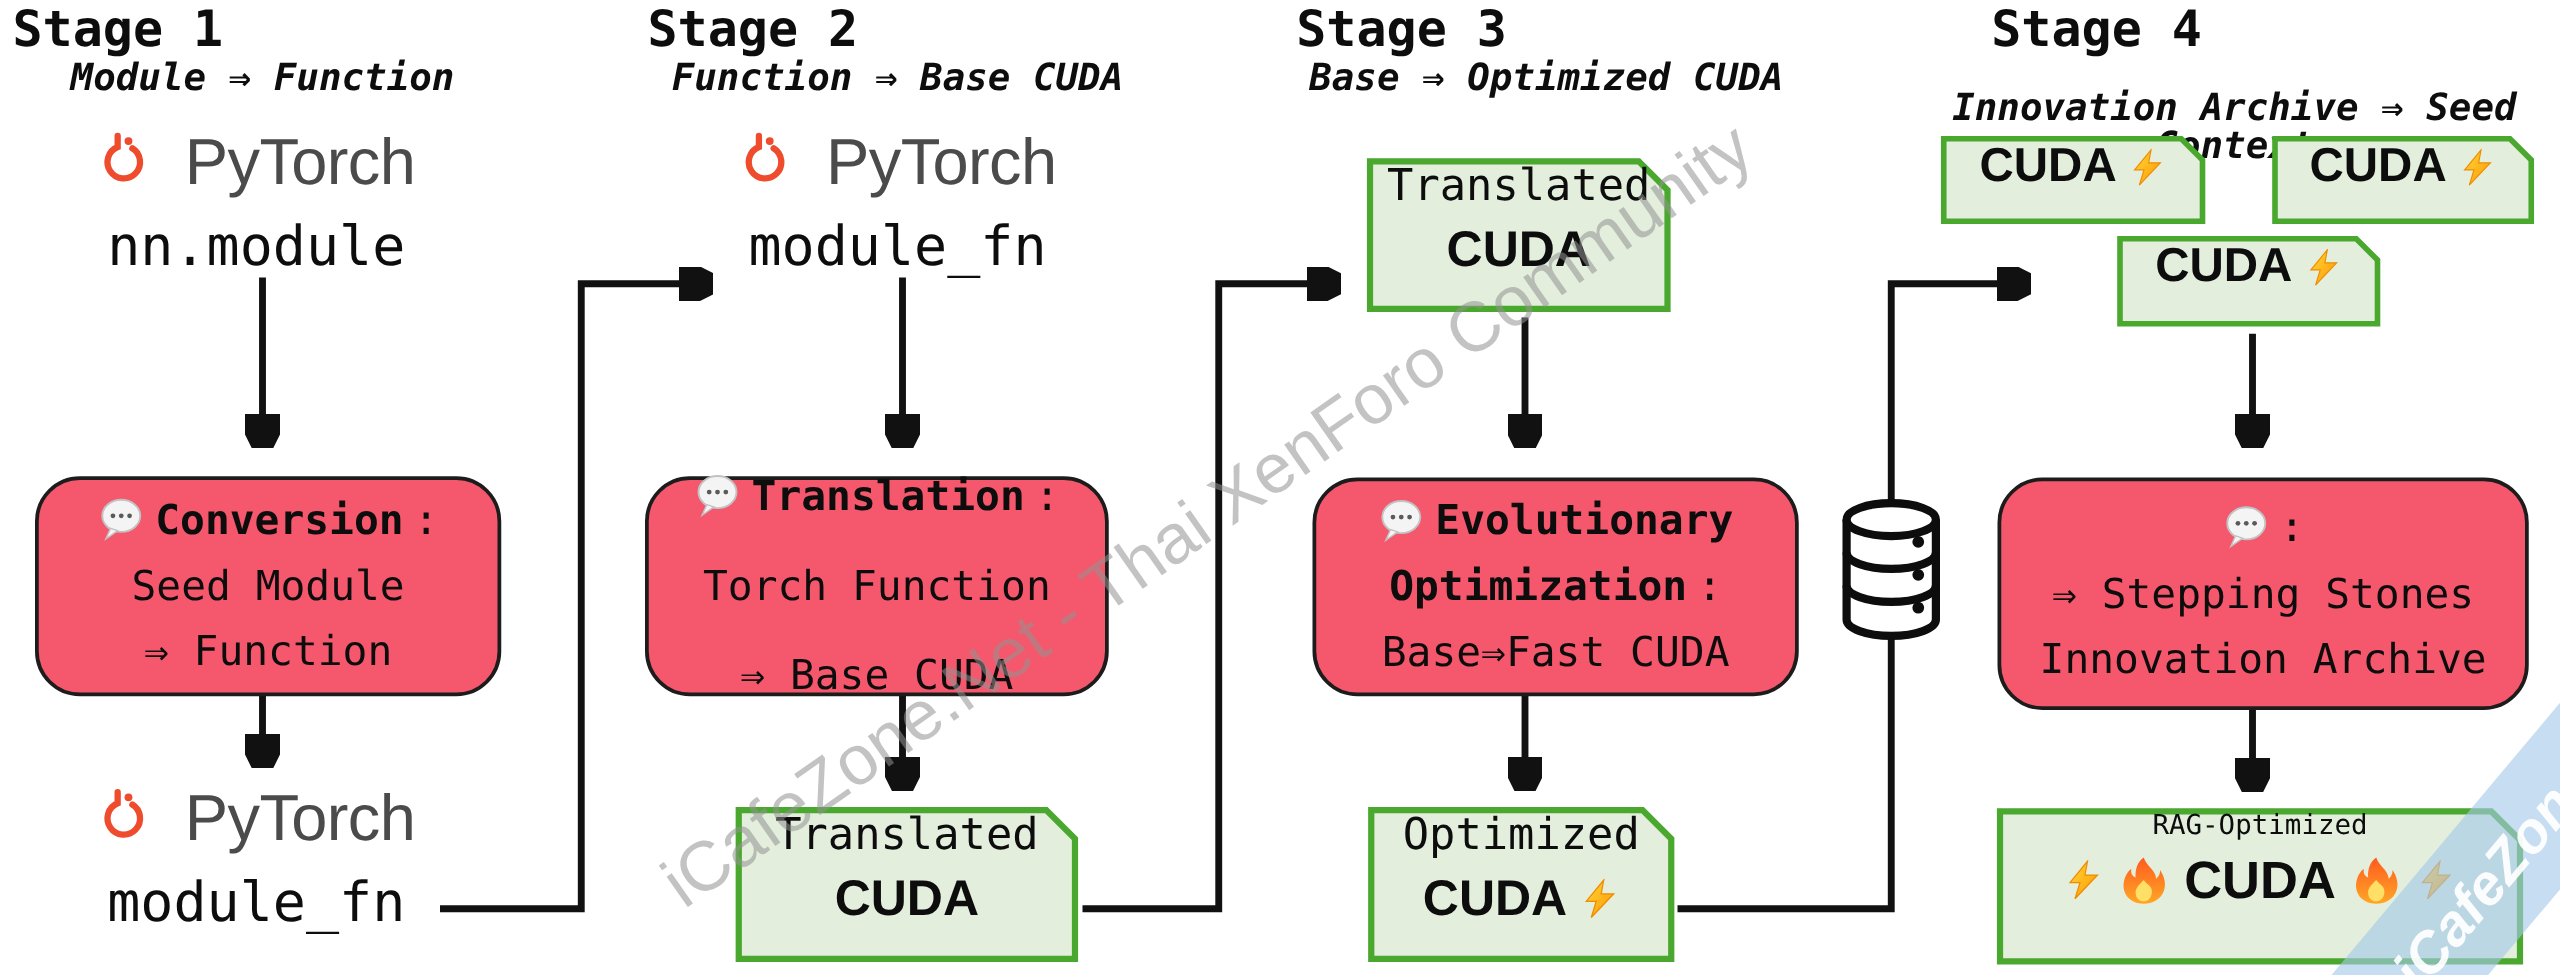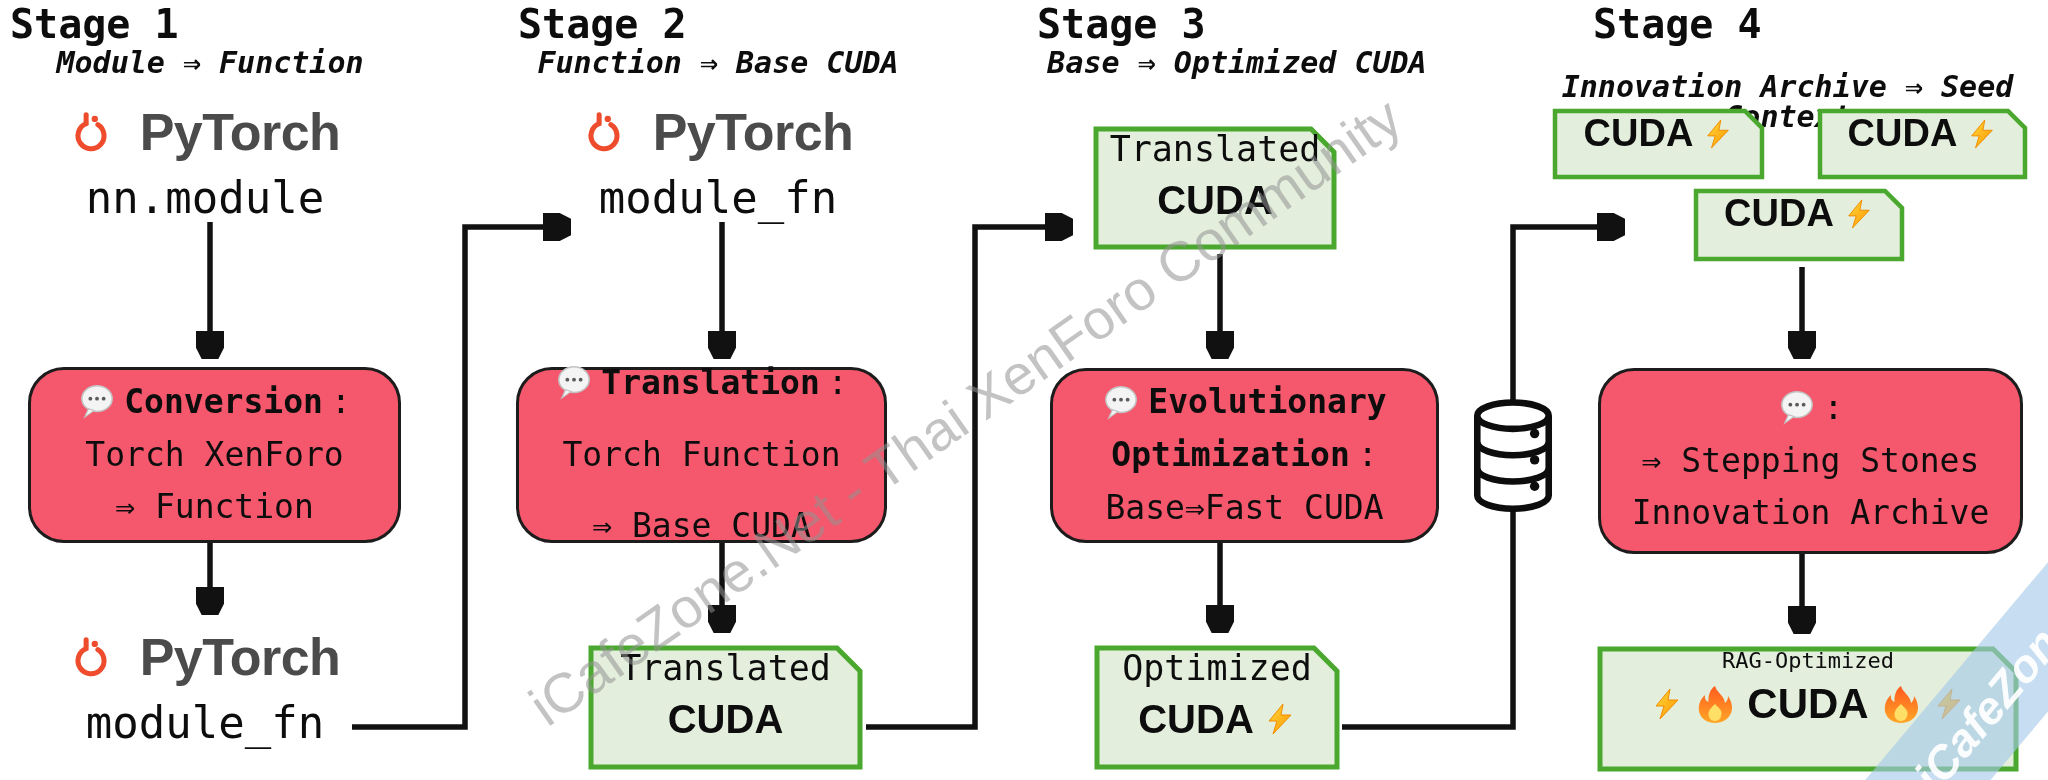--- a/index.html
+++ b/index.html
@@ -3,27 +3,27 @@
 <meta charset="utf-8">
 <style>
   html,body{margin:0;padding:0;background:#fff;}
   #canvas{position:relative;width:2048px;height:780px;overflow:hidden;background:#fff;
           font-family:"DejaVu Sans Mono",monospace;color:#0d0d0d;}
   .abs{position:absolute;}
   
   .stage-title{font-weight:bold;font-size:40px;text-align:left;line-height:44px;}
   .stage-sub{font-weight:bold;font-style:italic;font-size:30px;text-align:center;line-height:30px;}
   
-  .pylockup{display:flex;align-items:flex-end;justify-content:center;gap:28px;font-weight:bold;}
+  .pylockup{display:flex;align-items:flex-start;justify-content:center;gap:28px;}
   .pybrand{font-family:"Liberation Sans",sans-serif;font-size:52px;color:#4b4b4b;letter-spacing:-0.5px;}
   .pycode{font-size:44px;text-align:center;}
   
   .redbox{background:#f5586c;border:3px solid #1c1c1c;border-radius:36px;
           display:flex;flex-direction:column;align-items:center;justify-content:center;
-          font-size:33px;line-height:1.6;text-align:center;}
+          font-size:33px;line-height:1.6;text-align:center;margin-top:14px;}
   .redbox .b{font-weight:bold;}
   .rline{display:flex;align-items:center;justify-content:center;gap:8px;white-space:pre;}
   
   .note-bg{position:absolute;left:0;top:0;}
   .note-bg polygon{fill:#e3efdc;stroke:#4aa82e;stroke-linejoin:miter;}
   .note-content{position:absolute;inset:0;display:flex;flex-direction:column;
                 align-items:center;justify-content:flex-start;line-height:1.35;border-radius:25px;}
   .note-l1{font-size:35px;}
   .note-l2{display:flex;align-items:center;justify-content:center;gap:10px;}
   .cuda{font-family:"Liberation Sans",sans-serif;font-weight:bold;font-size:40px;}
@@ -98,21 +98,21 @@
   <div class="abs layer2 redbox" style="left:28px;top:367px;width:367px;height:170px;">
     <div class="rline">
       <svg viewBox="0 0 40 40" width="38" height="38">
         <ellipse cx="20" cy="16.5" rx="16" ry="13.5" fill="#f4f4f4" stroke="#c2c2c2" stroke-width="1.6"></ellipse>
         <path d="M11 27 L7 36 L17 29 Z" fill="#f4f4f4" stroke="#c2c2c2" stroke-width="1.2"></path>
         <circle cx="13" cy="16.5" r="2" fill="#5a5a5a"></circle>
           <circle cx="20" cy="16.5" r="2" fill="#5a5a5a"></circle>
           <circle cx="27" cy="16.5" r="2" fill="#5a5a5a"></circle>
       </svg><span class="b">Conversion</span><span>:</span>
     </div>
-    <div>Torch XenForo</div>
+    <div>Seed Module</div>
     <div>⇒ Function</div>
   </div>
 
   <div class="abs layer2 pylockup" style="left:30px;top:625px;width:350px;height:62px;">
     <svg viewBox="0 0 100 120" width="42" height="56">
       <path d="M66.4 37.7 A 31 31 0 1 1 38.4 35.3 L 38.4 14" fill="none" stroke="#ee4c2c" stroke-width="12" stroke-linecap="round"></path>
       <circle cx="59" cy="24" r="7.5" fill="#ee4c2c"></circle>
     </svg>
     <span class="pybrand">PyTorch</span>
   </div>

